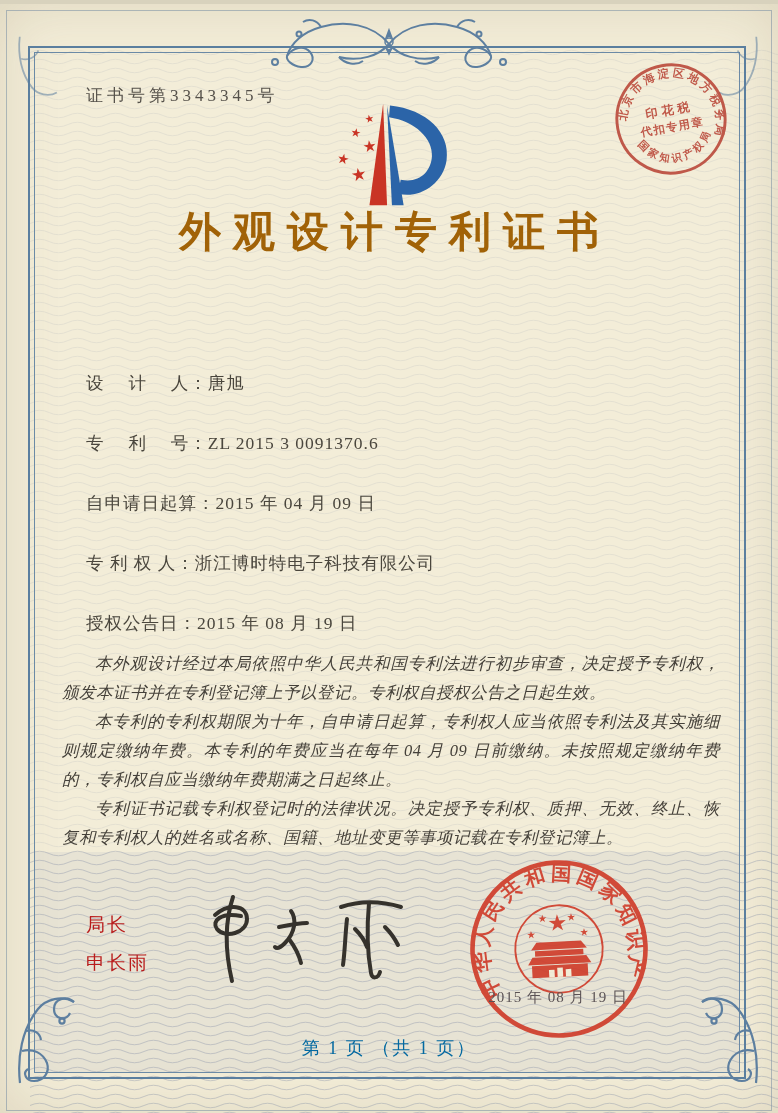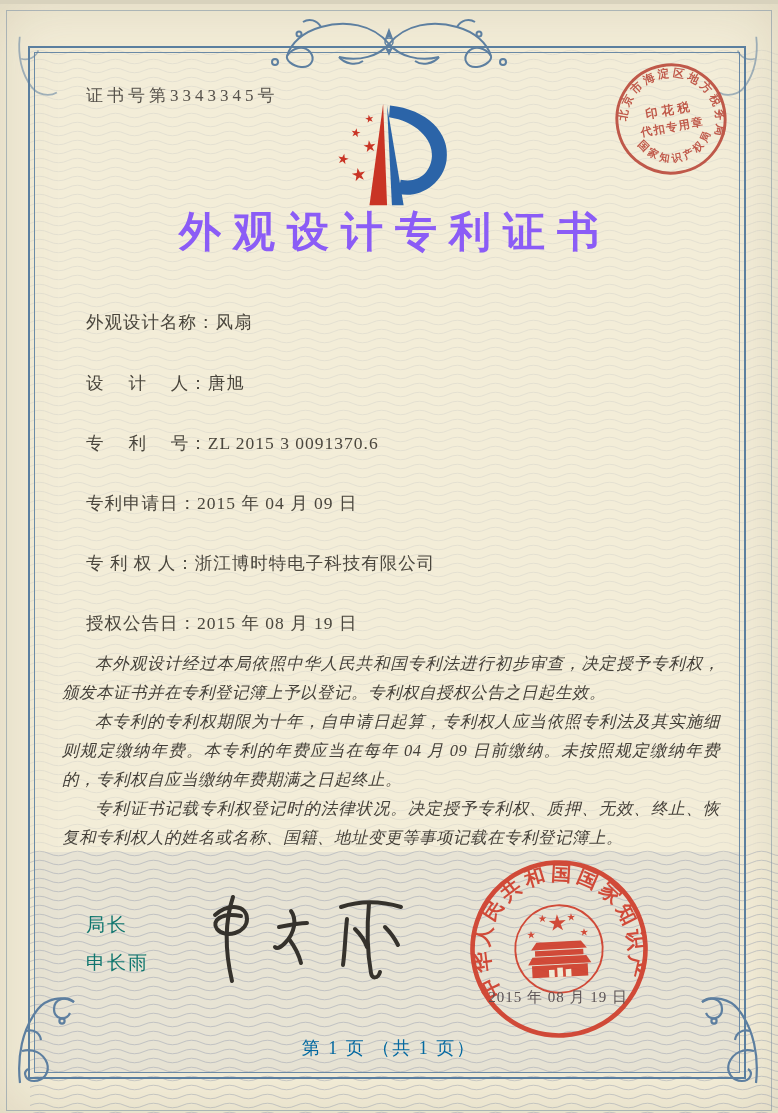--- a/index.html
+++ b/index.html
@@ -34,35 +34,35 @@
 
   .cert-no {
     position:absolute; left:86px; top:80px;
     font-size:17px; letter-spacing:4px; color:#55514a;
   }
   .logo { position:absolute; left:50%; top:86px; transform:translateX(-50%); }
   .tax-stamp { position:absolute; left:612px; top:56px; transform:rotate(-10deg); opacity:0.82; }
   .title {
     position:absolute; left:0; right:0; top:200px;
     text-align:center; font-size:42px; font-weight:bold;
-    letter-spacing:12px; color:#8b5cf6; text-indent:12px;
+    letter-spacing:12px; color:#a16207; text-indent:12px;
   }
   .field {
     position:absolute; left:86px; right:70px;
     font-size:17.5px; color:#4a463d; letter-spacing:1px;
     white-space:nowrap;
   }
   .f0{top:306px} .f1{top:367px} .f2{top:427px} .f3{top:487px} .f4{top:547px} .f5{top:607px}
   .body-text {
     position:absolute; left:62px; right:58px; top:645px;
     font-size:16.5px; line-height:1.76; color:#45413a;
     text-align:justify; letter-spacing:0.5px;font-style:italic;
   }
   .body-text p { text-indent:2em; }
-  .sig-label { position:absolute; left:86px; font-size:19px; color:#0f766e; letter-spacing:2px; }
+  .sig-label { position:absolute; left:86px; font-size:19px; color:#b91c1c; letter-spacing:2px; }
   .sig-pos { top:908px; }
   .sig-name { top:946px;text-align:right; }
   .signature { position:absolute; left:195px; top:876px; }
   .big-seal { position:absolute; left:466px; top:852px; transform:rotate(-3deg); opacity:0.9; }
   .seal-date {
     position:absolute; left:460px; top:984px; width:196px;
     text-align:center; font-size:15px; color:#5a5254; letter-spacing:1px;
   }
   .footer {
     position:absolute; left:0; right:0; top:1032px;
@@ -172,24 +172,23 @@
     </text>
     <text font-size="10.5" letter-spacing="3" fill="#b5392b" font-weight="bold">
       <textPath href="#arcBot" startOffset="6">国家知识产权局</textPath>
     </text>
     <text x="60" y="55" text-anchor="middle" font-size="12.5" letter-spacing="4" fill="#b5392b" font-weight="bold">印花税</text>
     <text x="60" y="72" text-anchor="middle" font-size="11.5" letter-spacing="1.5" fill="#b5392b" font-weight="bold">代扣专用章</text>
   </svg>
 
   <div class="title">外观设计专利证书</div>
 
-  <div class="field f0"><span>外观设计名称：</span><span>风扇</span></div>
   <div class="field f1"><span>设　 计 　人：</span><span>唐旭</span></div>
   <div class="field f2"><span>专　 利 　号：</span><span>ZL 2015 3 0091370.6</span></div>
-  <div class="field f3"><span>专利申请日：</span><span>2015 年 04 月 09 日</span></div>
+  <div class="field f3"><span>自申请日起算：</span><span>2015 年 04 月 09 日</span></div>
   <div class="field f4"><span>专 利 权 人：</span><span>浙江博时特电子科技有限公司</span></div>
   <div class="field f5"><span>授权公告日：</span><span>2015 年 08 月 19 日</span></div>
 
   <div class="body-text">
     <p>本外观设计经过本局依照中华人民共和国专利法进行初步审查，决定授予专利权，颁发本证书并在专利登记簿上予以登记。专利权自授权公告之日起生效。</p>
     <p>本专利的专利权期限为十年，自申请日起算，专利权人应当依照专利法及其实施细则规定缴纳年费。本专利的年费应当在每年 04 月 09 日前缴纳。未按照规定缴纳年费的，专利权自应当缴纳年费期满之日起终止。</p>
     <p>专利证书记载专利权登记时的法律状况。决定授予专利权、质押、无效、终止、恢复和专利权人的姓名或名称、国籍、地址变更等事项记载在专利登记簿上。</p>
   </div>
 
   <div class="sig-label sig-pos">局长</div>

